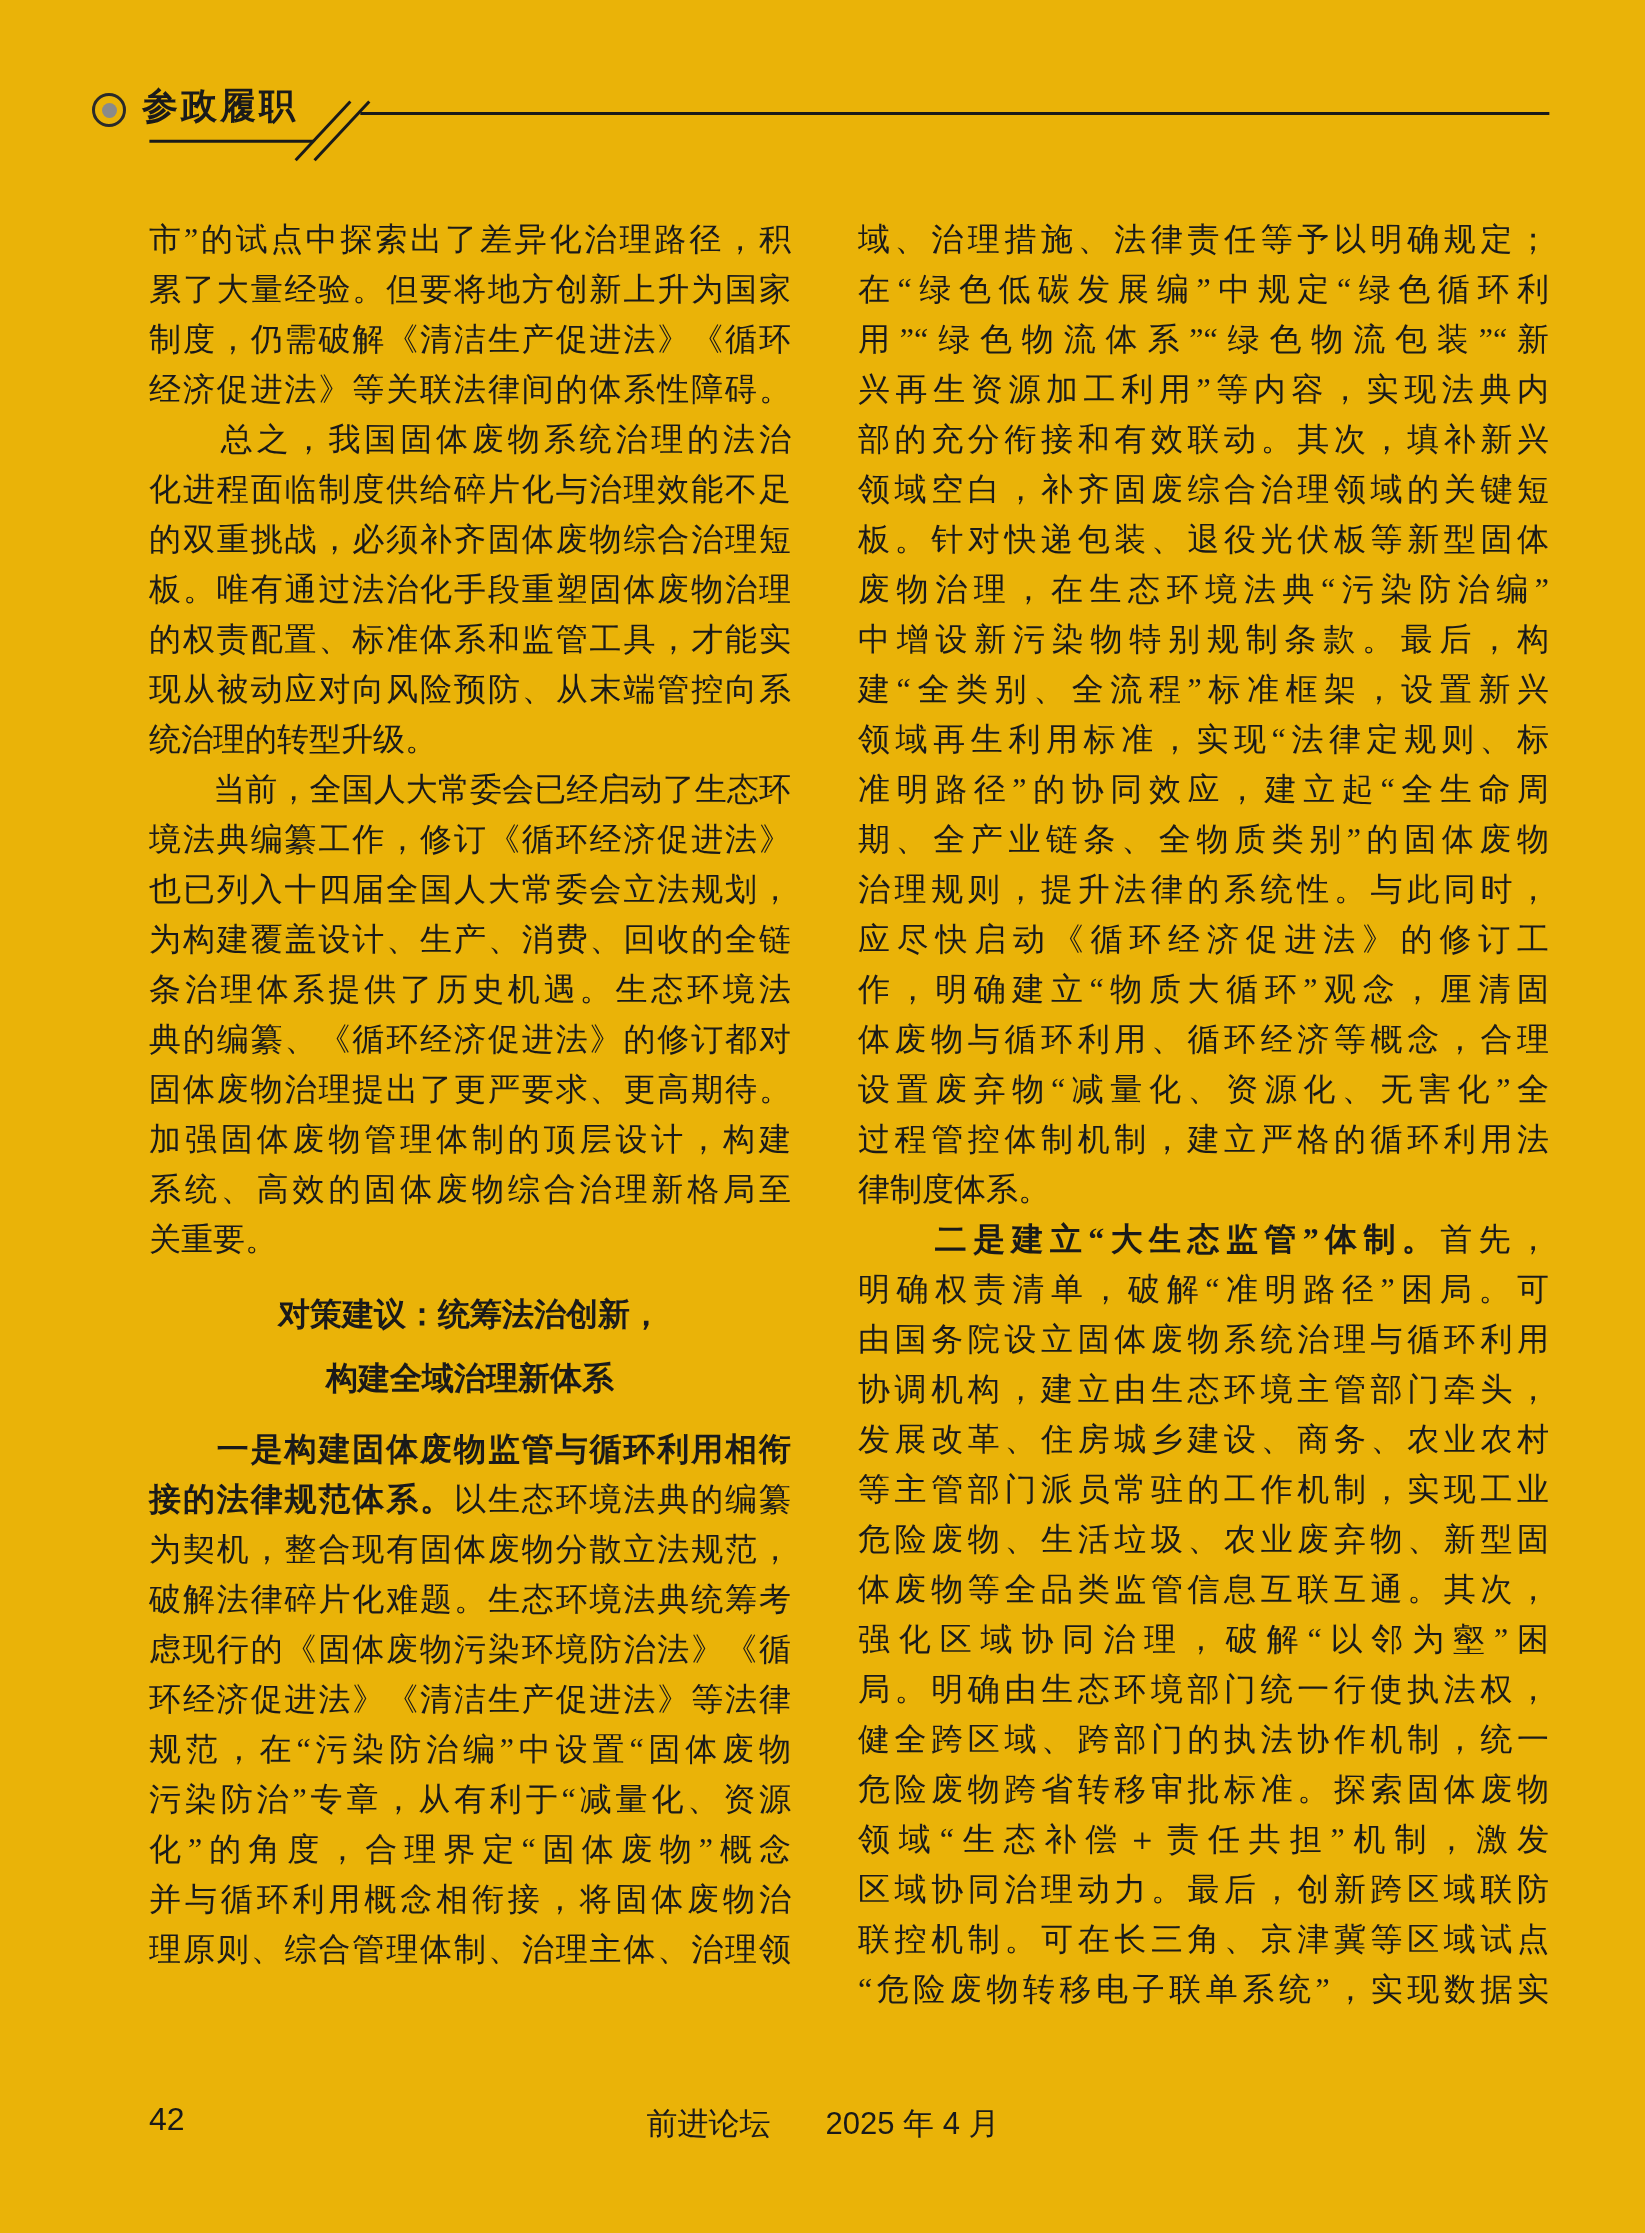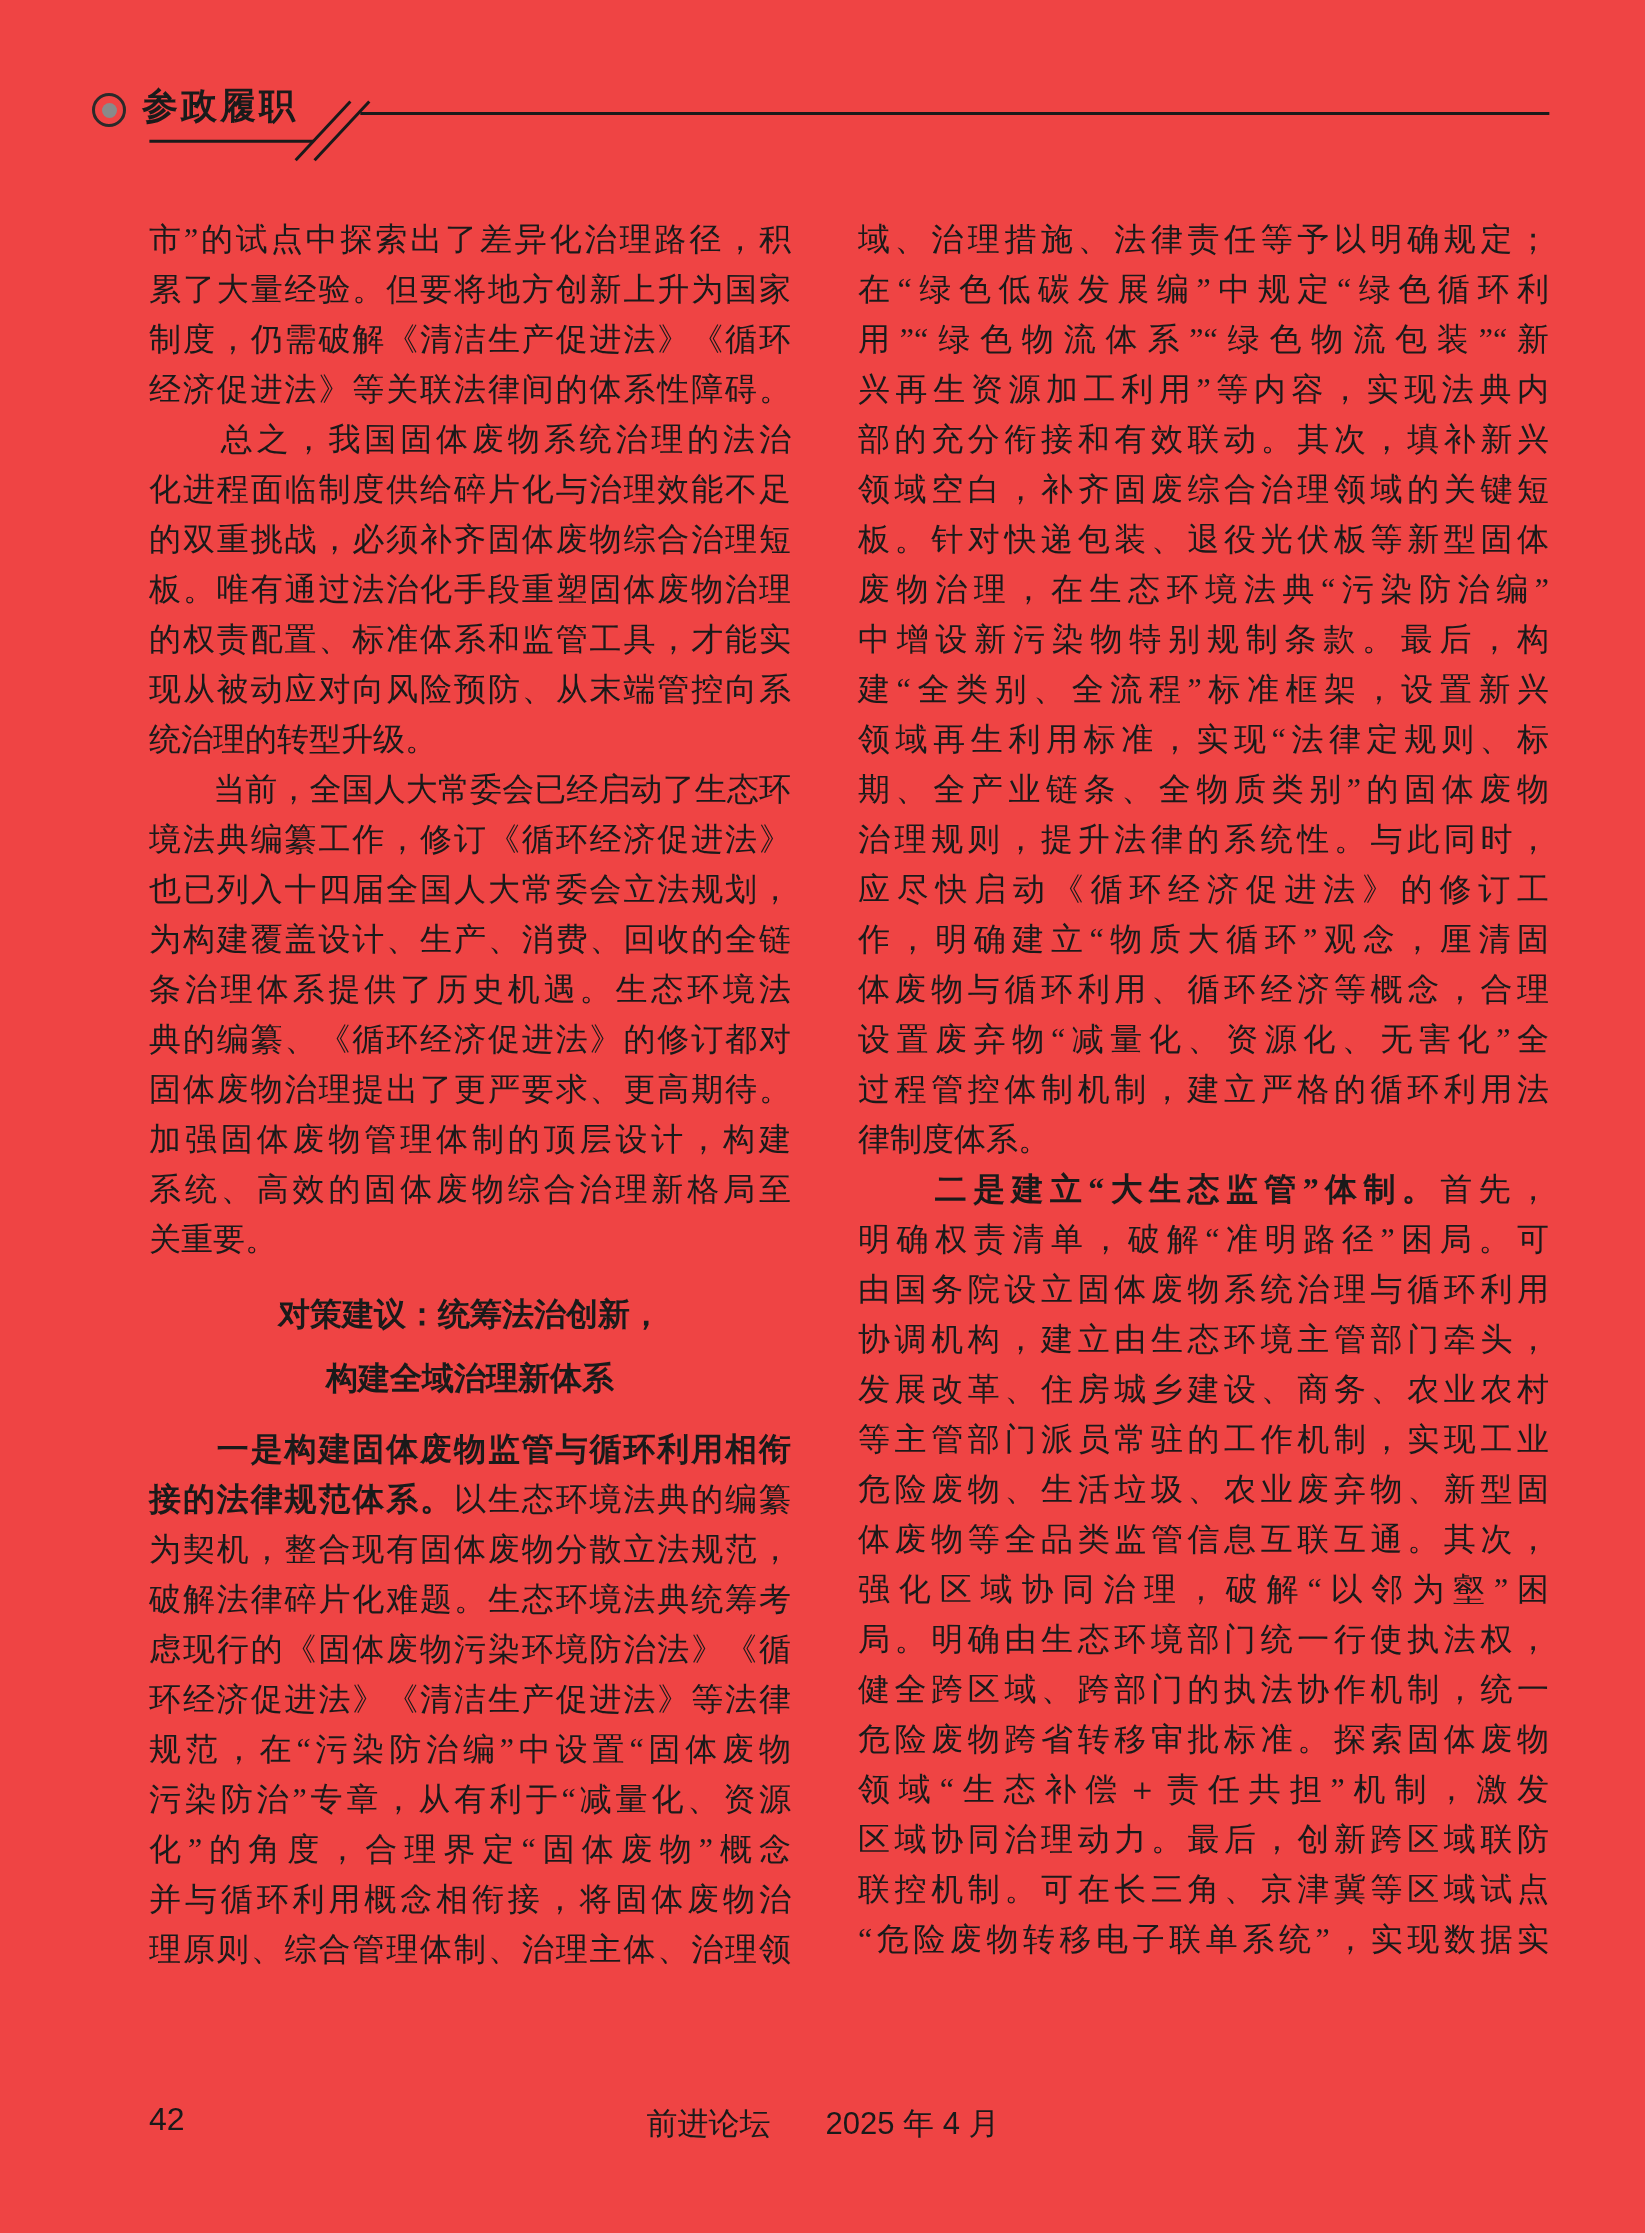--- a/index.html
+++ b/index.html
@@ -1,17 +1,17 @@
 <!DOCTYPE html>
 <html style="--ink: #1a1a1a; --icon_dot: #8a8a8a;"><head>
 <meta charset="utf-8">
 <style>
   html,body{margin:0;padding:0;background:#d9d9d9;}
   .page{
-    position:relative;width:1646px;height:2234px;background:#ef4444;
+    position:relative;width:1646px;height:2234px;background:#eab308;
     color:var(--ink,#1a1a1a);
     font-family:"Liberation Serif","DejaVu Serif",serif;
     overflow:hidden;margin:0 auto;
   }
   .hdr-rule{position:absolute;left:0;top:0;pointer-events:none;}
   .hdr-rule line{stroke:var(--ink,#1a1a1a);stroke-width:3;}
   .hdr-icon{
     position:absolute;left:92px;top:93px;width:28px;height:28px;
     border:3px solid #2a2a2a;border-radius:50%;
     display:flex;align-items:center;justify-content:center;box-sizing:content-box;
@@ -112,20 +112,21 @@
         <div class="tline"><span>在“绿色低碳发展编”中规定“绿色循环利</span></div>
         <div class="tline"><span>用”“绿色物流体系”“绿色物流包装”“新</span></div>
         <div class="tline"><span>兴再生资源加工利用”等内容，实现法典内</span></div>
         <div class="tline"><span>部的充分衔接和有效联动。其次，填补新兴</span></div>
         <div class="tline"><span>领域空白，补齐固废综合治理领域的关键短</span></div>
         <div class="tline"><span>板。针对快递包装、退役光伏板等新型固体</span></div>
         <div class="tline"><span>废物治理，在生态环境法典“污染防治编”</span></div>
         <div class="tline"><span>中增设新污染物特别规制条款。最后，构</span></div>
         <div class="tline"><span>建“全类别、全流程”标准框架，设置新兴</span></div>
         <div class="tline"><span>领域再生利用标准，实现“法律定规则、标</span></div>
+        <div class="tline"><span>准明路径”的协同效应，建立起“全生命周</span></div>
         <div class="tline"><span>期、全产业链条、全物质类别”的固体废物</span></div>
         <div class="tline"><span>治理规则，提升法律的系统性。与此同时，</span></div>
         <div class="tline"><span>应尽快启动《循环经济促进法》的修订工</span></div>
         <div class="tline"><span>作，明确建立“物质大循环”观念，厘清固</span></div>
         <div class="tline"><span>体废物与循环利用、循环经济等概念，合理</span></div>
         <div class="tline"><span>设置废弃物“减量化、资源化、无害化”全</span></div>
         <div class="tline"><span>过程管控体制机制，建立严格的循环利用法</span></div>
         <div class="tline end"><span>律制度体系。</span></div>
         <div class="tline"><span>　　</span><span class="lead">二是建立“大生态监管”体制。</span><span>首先，</span></div>
         <div class="tline"><span>明确权责清单，破解“准明路径”困局。可</span></div>

